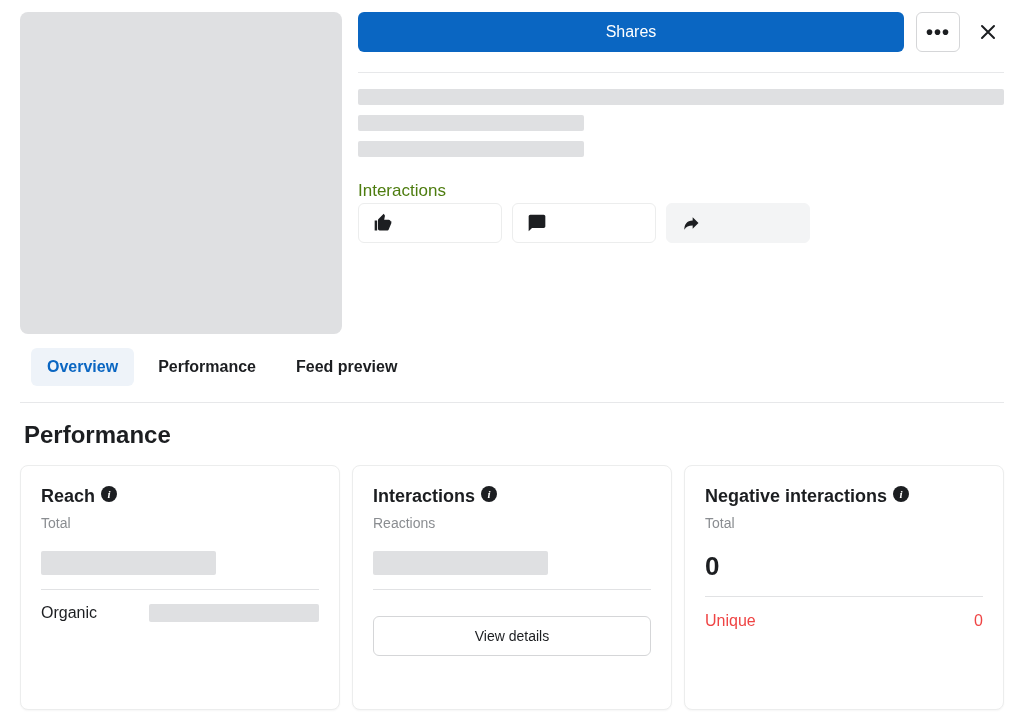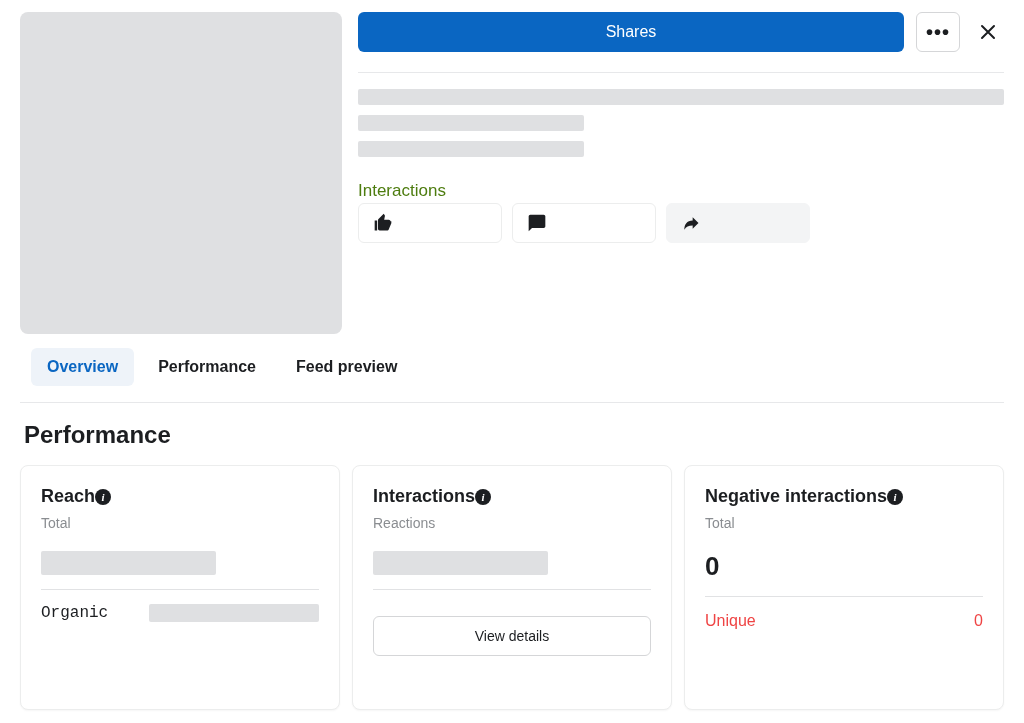--- a/index.html
+++ b/index.html
@@ -92,33 +92,33 @@
     .cards-row { display: flex; gap: 12px; }
     .card {
       flex: 1;
       background: #fff;
       border: 1px solid #eceded;
       border-radius: 8px;
       padding: 20px 20px 16px 20px;
       box-shadow: 0 1px 2px rgba(0,0,0,0.04);
       height: 245px;
     }
-    .card-title-row { display: flex; align-items: center; margin-bottom: 8px; }
+    .card-title-row { display: flex; gap: 6px; margin-bottom: 8px; }
     .card-title { font-size: 18px; font-weight: 700; color: #1c1e21; }
     .info-icon {
       width: 16px; height: 16px; border-radius: 50%;
       background: #1c1e21; color: #fff;
       display: inline-flex; align-items: center; justify-content: center;
       font-size: 11px; font-weight: bold; font-style: italic; font-family: Georgia, serif;
     }
     .sub-label { font-size: 14px; color: #8a8d91; margin-bottom: 20px; }
     .skel-value { background: #dfe0e2; height: 24px; width: 175px; border-radius: 2px; margin-bottom: 4px; }
     .card-divider { border: none; border-top: 1px solid #e1e2e4; margin: 14px 0; }
     .breakdown-row { display: flex; align-items: center; justify-content: space-between; font-size: 16px; color: #1c1e21; margin-bottom: 6px; gap: 10px; }
-    .breakdown-label { flex-shrink: 0; font-family: Liberation Mono, monospace; }
+    .breakdown-label { flex-shrink: 0; }
     .skel-bar { background: #dfe0e2; height: 18px; flex: 1; max-width: 170px; border-radius: 2px; margin-left: auto; }
     .big-value { font-size: 26px; font-weight: 700; color: #1c1e21; margin-top: 2px; }
     .neg-row { display: flex; justify-content: space-between; font-size: 16px; color: #ef4444; margin-top: 15px; }
     .view-details-btn {
       width: 100%;
       height: 40px;
       border: 1px solid #d5d6d8;
       background: #fff;
       border-radius: 6px;
       font-size: 14px;

